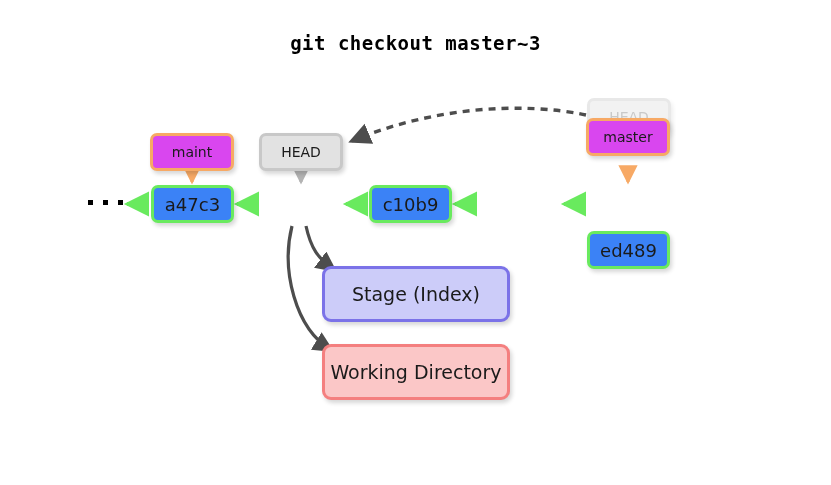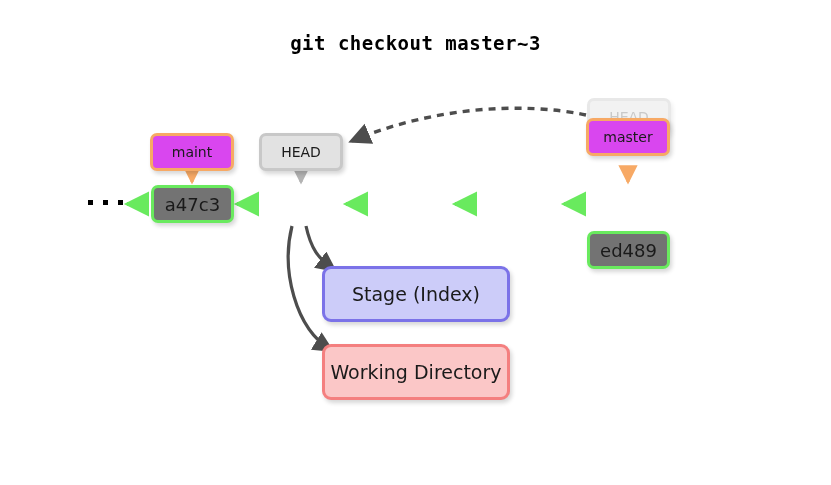--- a/index.html
+++ b/index.html
@@ -41,21 +41,21 @@
     justify-content: center;
     border-radius: 7px;
     font-size: 14px;
     color: #1a1a1a;
     white-space: nowrap;
     box-shadow: 2px 3px 4px rgba(0,0,0,0.16);
   }
   .commit {
     width: 83px;
     height: 38px;
-    background: #737373;
+    background: #3b82f6;
     border: 3px solid #69ea5e;
     color: #1a1a1a;
     font-size: 18px;
   }
   .ref-orange {
     width: 84px;
     height: 38px;
     background: #d946ef;
     border: 3px solid #f7a965;
     text-align: center;
@@ -177,20 +177,23 @@
     <span>HEAD</span>
   </div>
 
   <div class="node ref-orange" style="left:586px; top:118px;">
     <span>master</span>
   </div>
 
   <div class="node commit" style="left:151px; top:185px;">
     <span>a47c3</span>
   </div>
+  <div class="node commit" style="left:369px; top:185px;">
+    <span>c10b9</span>
+  </div>
   <div class="node commit" style="left:587px; top:185px;margin-top:46px;">
     <span>ed489</span>
   </div>
 
   <div class="node area-stage" style="left:322px; top:266px;">
     <span>Stage (Index)</span>
   </div>
 
   <div class="node area-wd" style="left:322px; top:344px;">
     <span>Working Directory</span>

